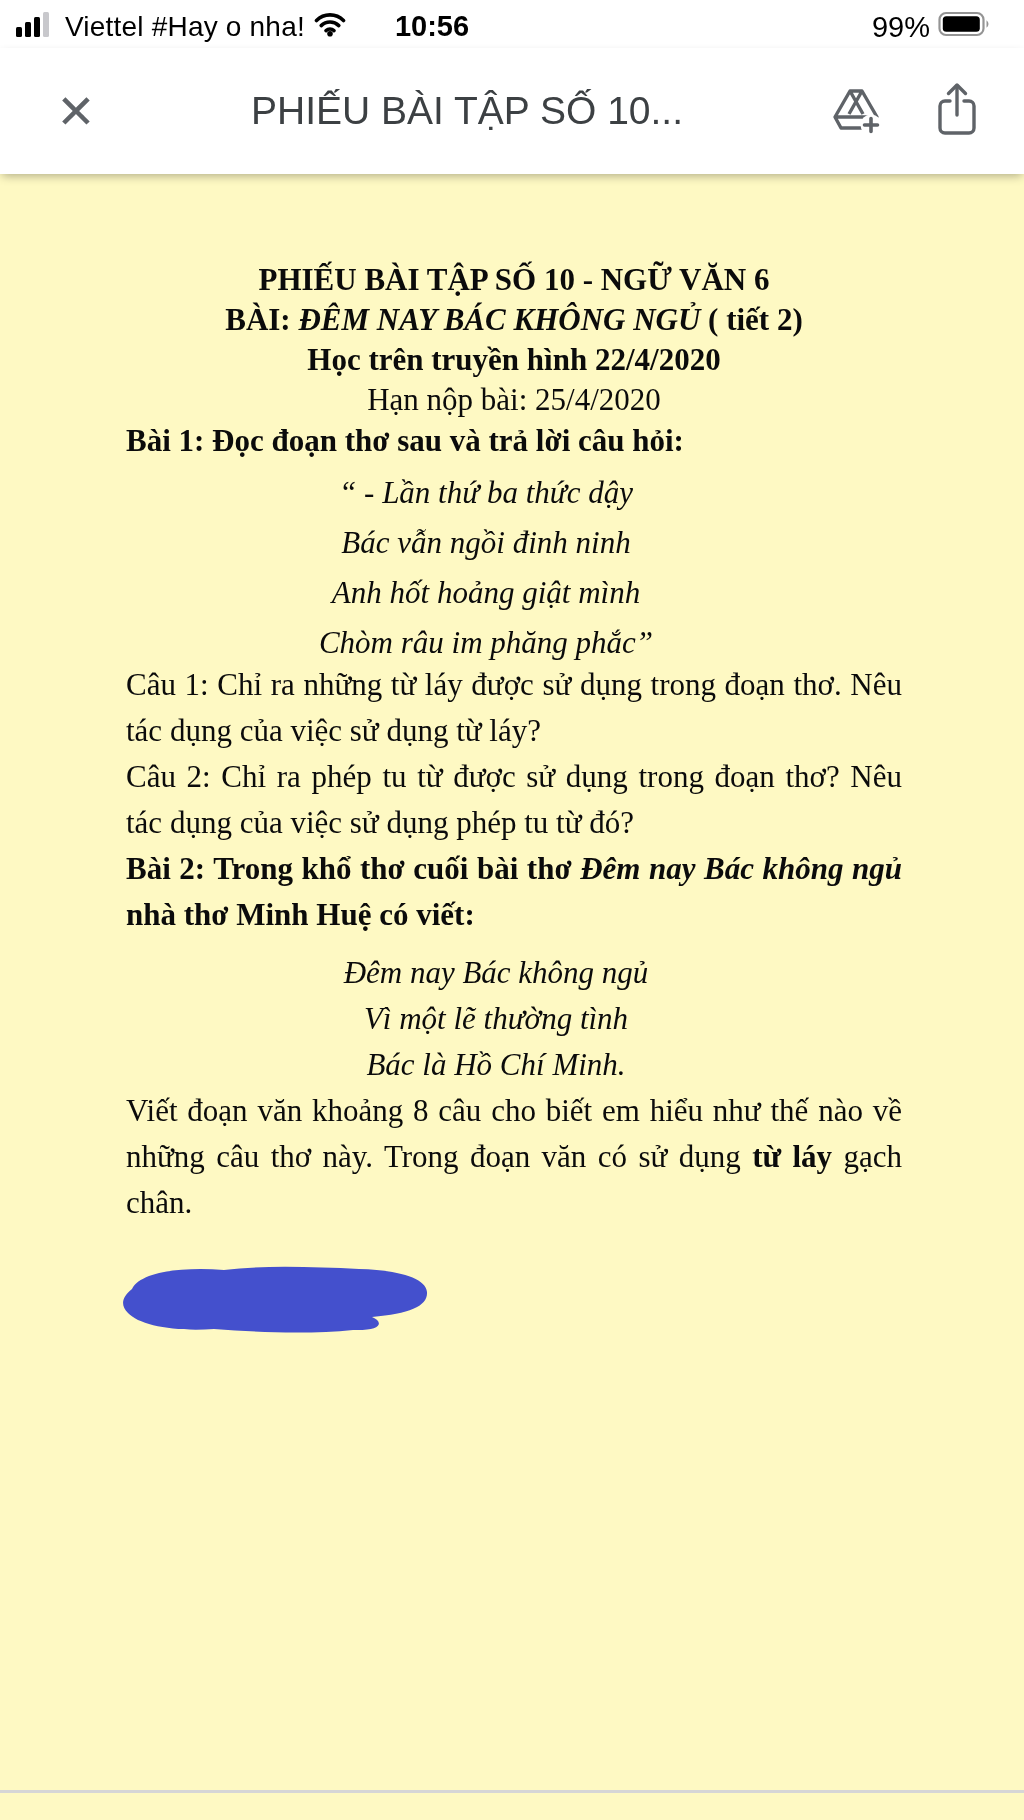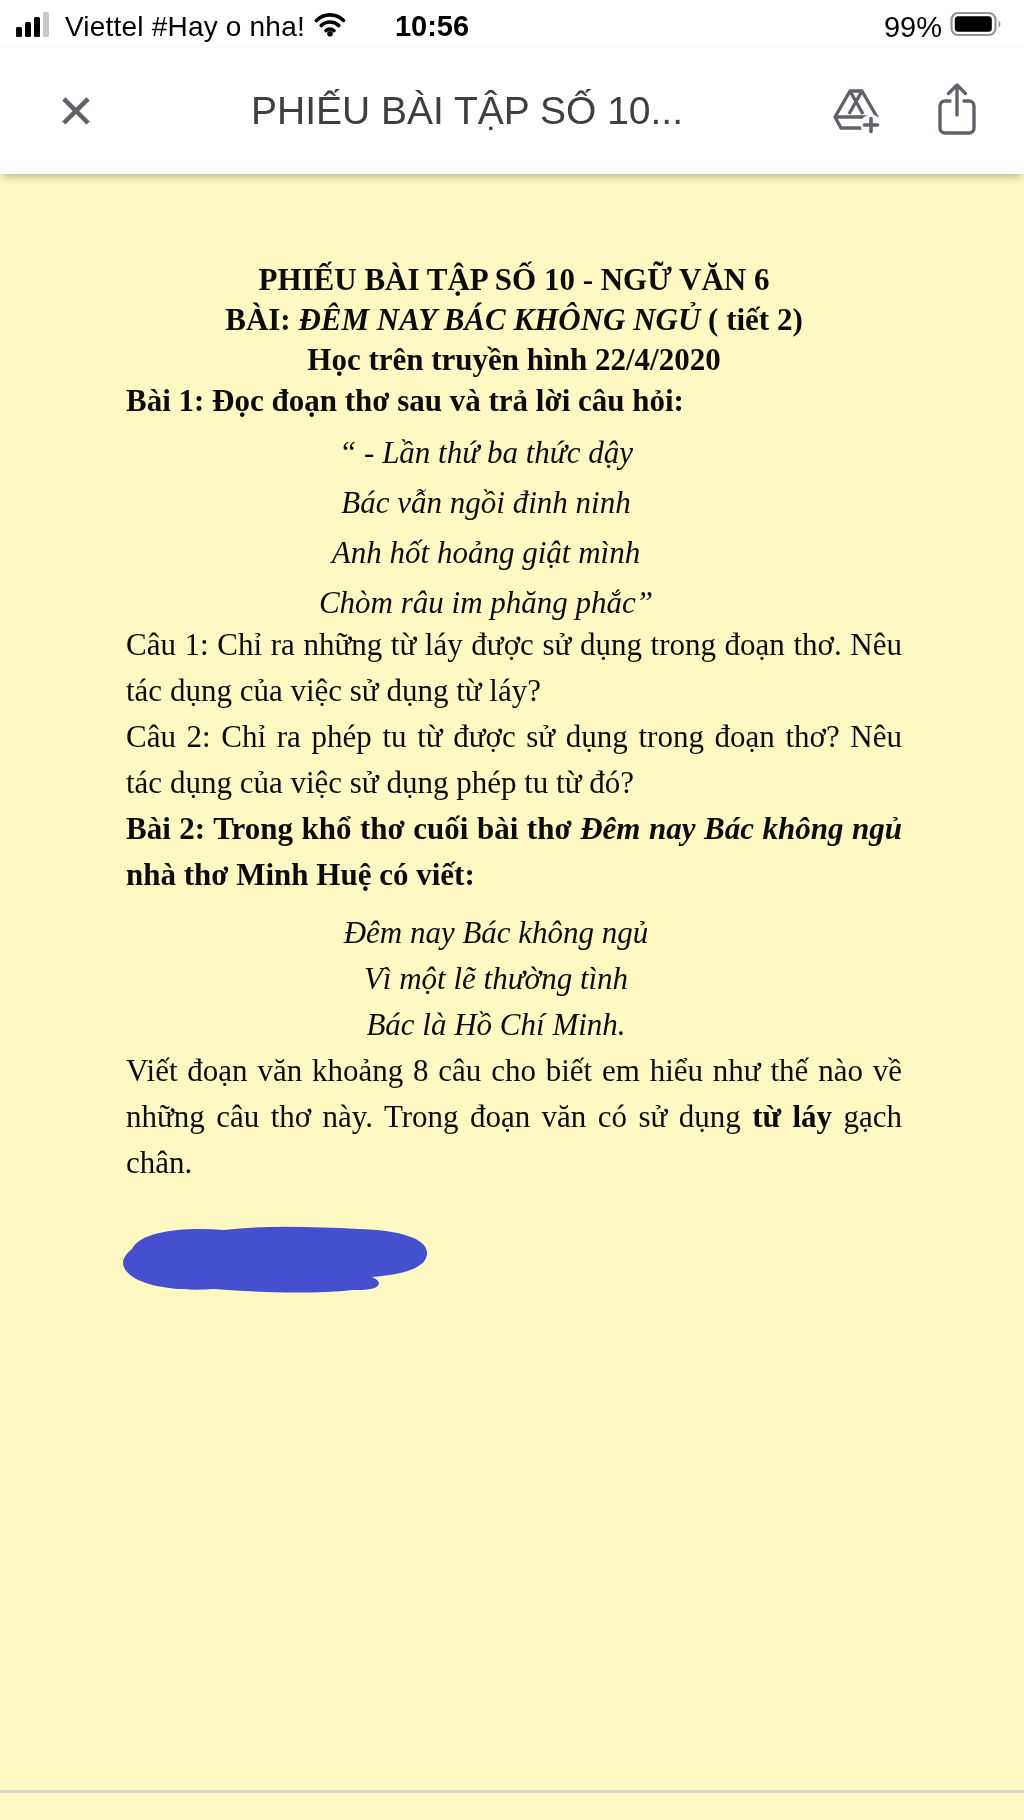--- a/index.html
+++ b/index.html
@@ -7,21 +7,21 @@
   body {
     background:#ffffff;
     font-family:"Liberation Sans", sans-serif;
     position:relative;
     overflow:hidden;
     color:#000;
   }
 
   
   .status-bar {
-    position:absolute; top:0; left:0; right:4px; height:48px;
+    position:absolute; top:0; left:0; right:16px; height:48px;
     display:flex; align-items:center;
     padding:6px 16px 0 16px;
     font-size:28px;
   }
   .sb-left { display:flex; align-items:center; gap:9px; }
   .carrier { font-size:28px; letter-spacing:0.2px; }
   .sb-time {
     position:absolute; left:432px; top:10px; transform:translateX(-50%);
     font-weight:700; font-size:29px;
   }
@@ -140,20 +140,21 @@
         <path d="M14.5 12.5 L23 4 L31.5 12.5" stroke="#5f6368" stroke-width="3.4" fill="none" stroke-linecap="round" stroke-linejoin="round"></path>
       </svg>
     </span>
   </button>
 </div>
 
 <div class="doc">
   <p class="title-line">PHIẾU BÀI TẬP SỐ 10 - NGỮ VĂN 6</p>
   <p class="title-line"><span>BÀI: </span><span class="italic">ĐÊM NAY BÁC KHÔNG NGỦ</span><span> ( tiết 2)</span></p>
   <p class="title-line">Học trên truyền hình 22/4/2020</p>
+  <p class="title-line regular">Hạn nộp bài: 25/4/2020</p>
 
   <p class="heading">Bài 1: Đọc đoạn thơ sau và trả lời câu hỏi:</p>
 
   <div class="poem1">
     <p>“ -  Lần thứ ba thức dậy</p>
     <p>Bác vẫn ngồi đinh ninh</p>
     <p>Anh hốt hoảng giật mình</p>
     <p>Chòm râu im phăng phắc”</p>
   </div>
 

